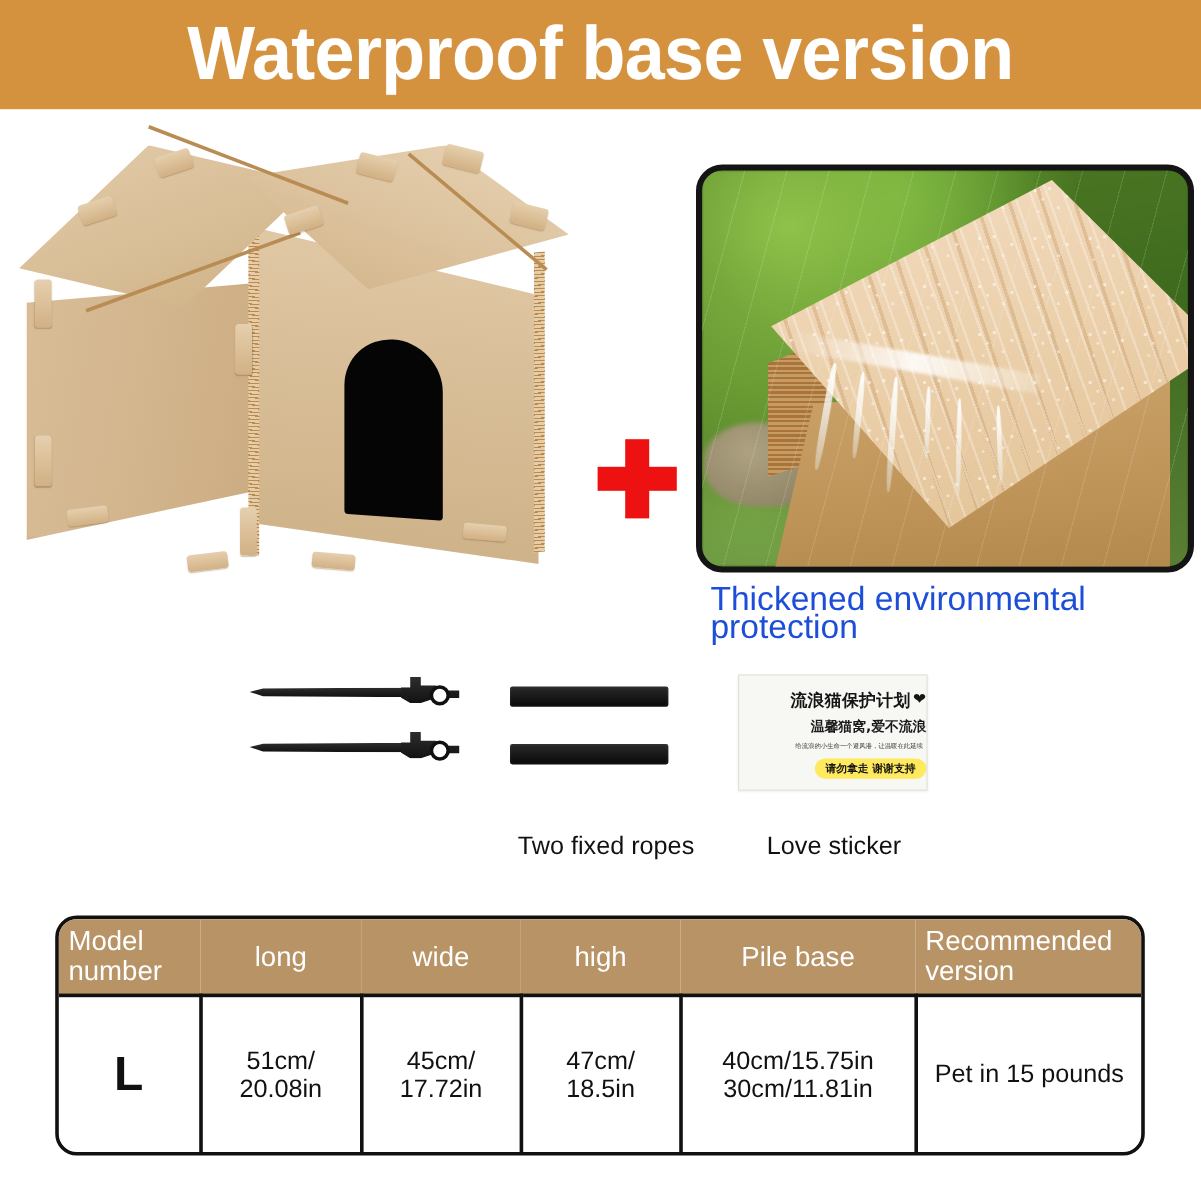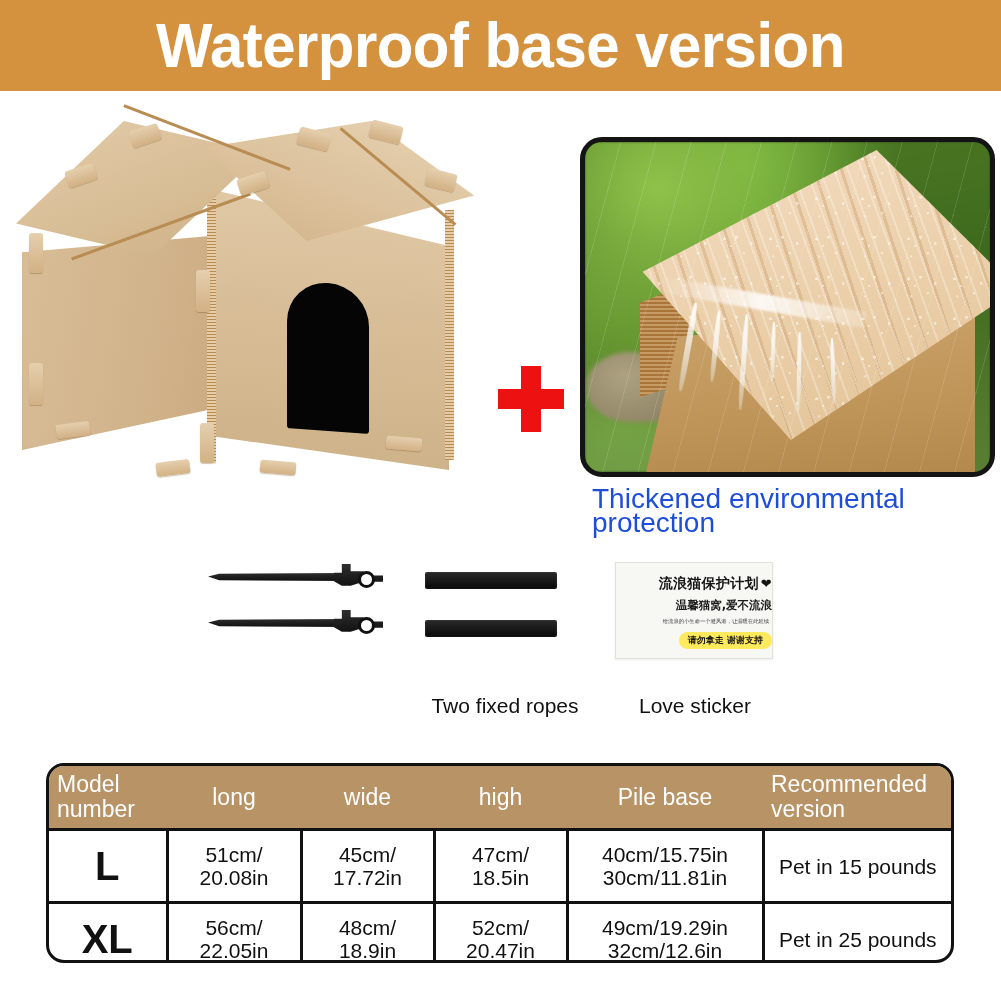--- a/index.html
+++ b/index.html
@@ -481,35 +481,15 @@
         <td>
           <div>47cm/</div>
           <div>18.5in</div>
         </td>
         <td>
           <div>40cm/15.75in</div>
           <div>30cm/11.81in</div>
         </td>
         <td>Pet in 15 pounds</td>
       </tr>
-      <tr>
-        <td class="model">XL</td>
-        <td>
-          <div>56cm/</div>
-          <div>22.05in</div>
-        </td>
-        <td>
-          <div>48cm/</div>
-          <div>18.9in</div>
-        </td>
-        <td>
-          <div>52cm/</div>
-          <div>20.47in</div>
-        </td>
-        <td>
-          <div>49cm/19.29in</div>
-          <div>32cm/12.6in</div>
-        </td>
-        <td>Pet in 25 pounds</td>
-      </tr>
     </tbody>
   </table>
 </div>
 
 </body></html>

